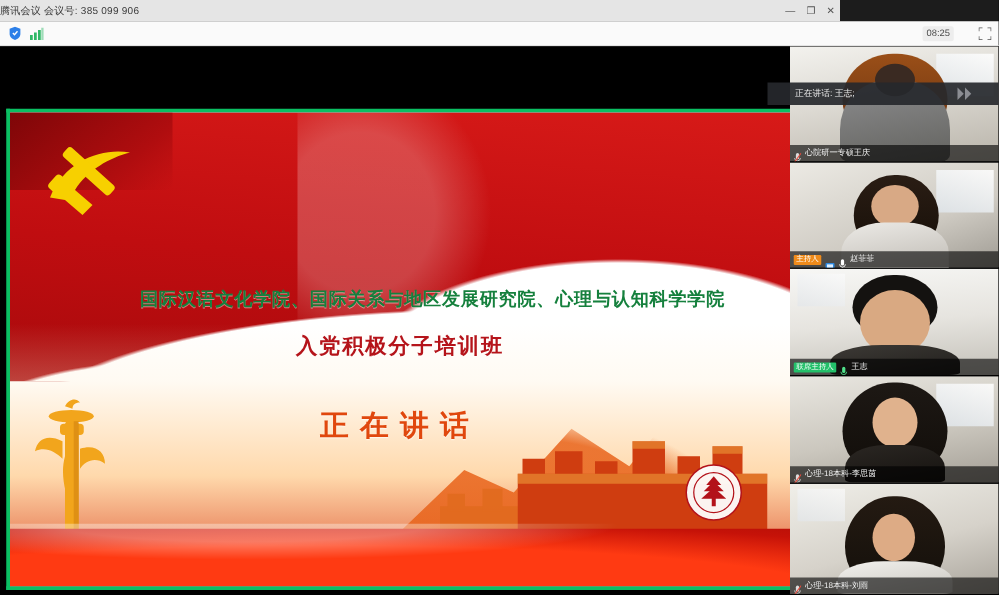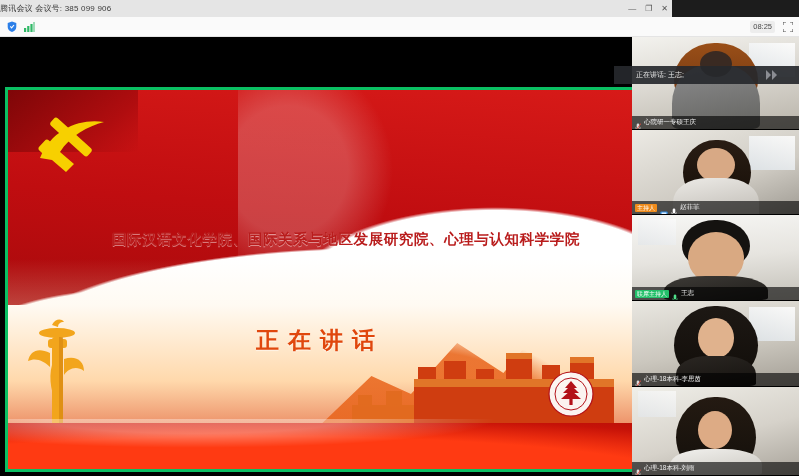--- a/index.html
+++ b/index.html
@@ -14,21 +14,21 @@
   .titlebar-text { font-size:8px; color:#3a3a3a; letter-spacing:.2px; }
   .winbtns { position:absolute; right:4px; top:0; height:17px;
     display:flex; align-items:center; gap:9px; }
   .winbtn { font-size:8px; color:#555; line-height:1; cursor:default; }
 
   
   .toolbar { position:absolute; left:0; top:17px; width:799px; height:20px;
     background:#fafafa; border-bottom:1px solid #e4e4e4;
     display:flex; align-items:center; }
   .tb-left { display:flex; align-items:center; gap:7px; padding-left:7px; }
-  .tb-right { position:absolute; right:6px; display:flex; align-items:center; gap:8px; }
+  .tb-right { position:absolute; right:6px; display:flex; align-items:center; gap:20px; }
   .shield { width:10px; height:11px; position:relative; }
   .shield svg, .bars svg, .expand svg { display:block; }
   .clock { font-size:7.5px; color:#4a4a4a; background:#ededed;
     border-radius:2px; padding:1.5px 3px; }
 
   
   .stage { position:absolute; left:0; top:37px; width:632px; height:439px;
     background:#000; }
 
   
@@ -72,21 +72,21 @@
   .wall-2 { position:absolute; right:150px; bottom:30px; width:130px; height:74px; opacity:.9; }
   .huabiao { position:absolute; left:18px; bottom:22px; width:62px; height:130px; }
   .red-base { position:absolute; left:0; bottom:0; width:624px; height:46px;
     background:radial-gradient(140% 190% at 40% 120%, #ff3a12 0 48%, #c61208 70%, #9c0a06 100%); }
   .red-base-sheen { position:absolute; left:0; bottom:20px; width:624px; height:30px;
     background:radial-gradient(80% 160% at 30% 0%, rgba(255,255,255,.35) 0 30%, rgba(255,255,255,0) 60%); }
   .seal { position:absolute; right:38px; bottom:52px; width:46px; height:46px; }
 
   
   .s-line1 { position:absolute; left:0; top:140px; width:676px; text-align:center;
-    font-size:14.5px; font-weight:bold; color:#b91c1c; letter-spacing:.6px;
+    font-size:14.5px; font-weight:bold; color:#15803d; letter-spacing:.6px;
     text-shadow:0 1px 0 rgba(255,255,255,.45); }
   .s-line2 { position:absolute; left:0; top:175px; width:624px; text-align:center;
     font-size:17px; font-weight:bold; color:#b5141a; letter-spacing:1.5px;
     text-shadow:0 1px 0 rgba(255,255,255,.5); }
   .s-line3 { position:absolute; left:0; top:235px; width:624px; text-align:center;
     font-size:23px; font-weight:bold; color:#e0470d; letter-spacing:9px;
     text-shadow:0 1px 1px rgba(255,255,255,.7); }
   .s-date { position:absolute; left:0; top:305px; width:624px; text-align:center;
     font-size:12.5px; font-weight:bold; color:#1b1b1b; letter-spacing:.3px; }
 
@@ -266,20 +266,21 @@
               <rect x="21.4" y="26" width="3.2" height="8"></rect>
             </g>
           </svg>
         </div>
 
         <div class="red-base"></div>
         <div class="red-base-sheen"></div>
       </div>
 
       <div class="s-line1">国际汉语文化学院、国际关系与地区发展研究院、心理与认知科学学院</div>
+      <div class="s-line2">入党积极分子培训班</div>
       <div class="s-line3">正在讲话</div>
     </div>
   </div>
 
   <div class="rail">
 
     <div class="tile t1">
       <div class="scene bg-a">
         <div class="win-light"></div>
         <div class="person" style="width:120px;height:80px;">

